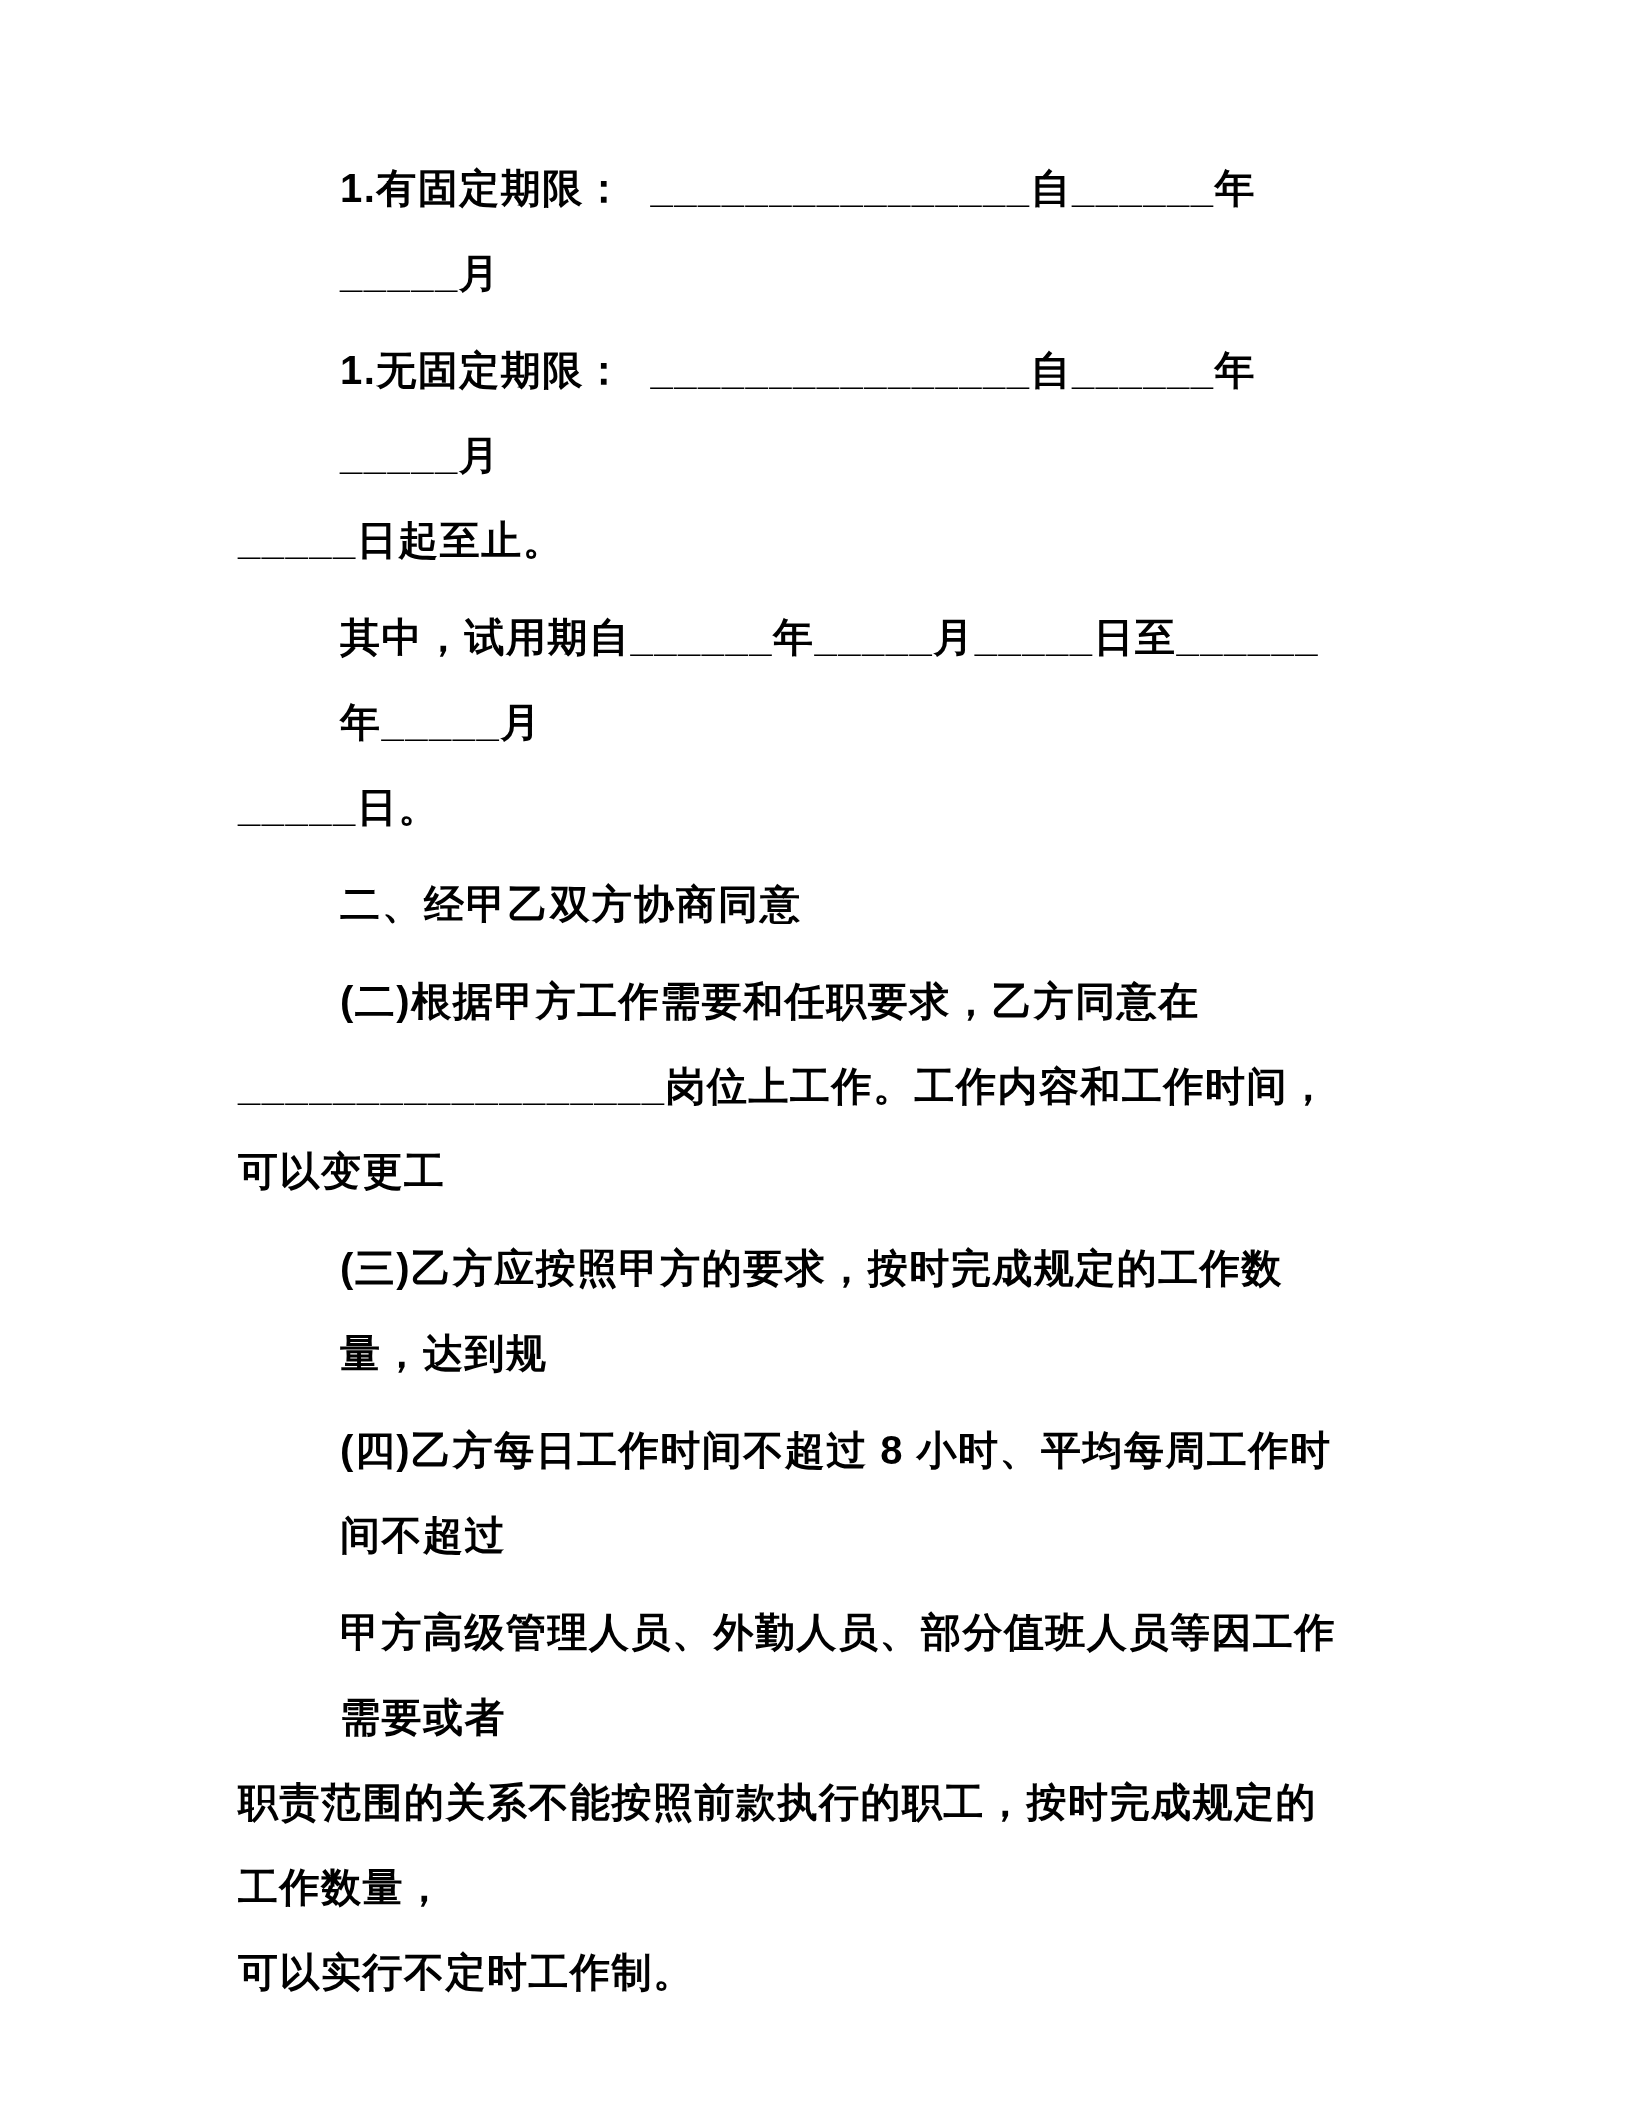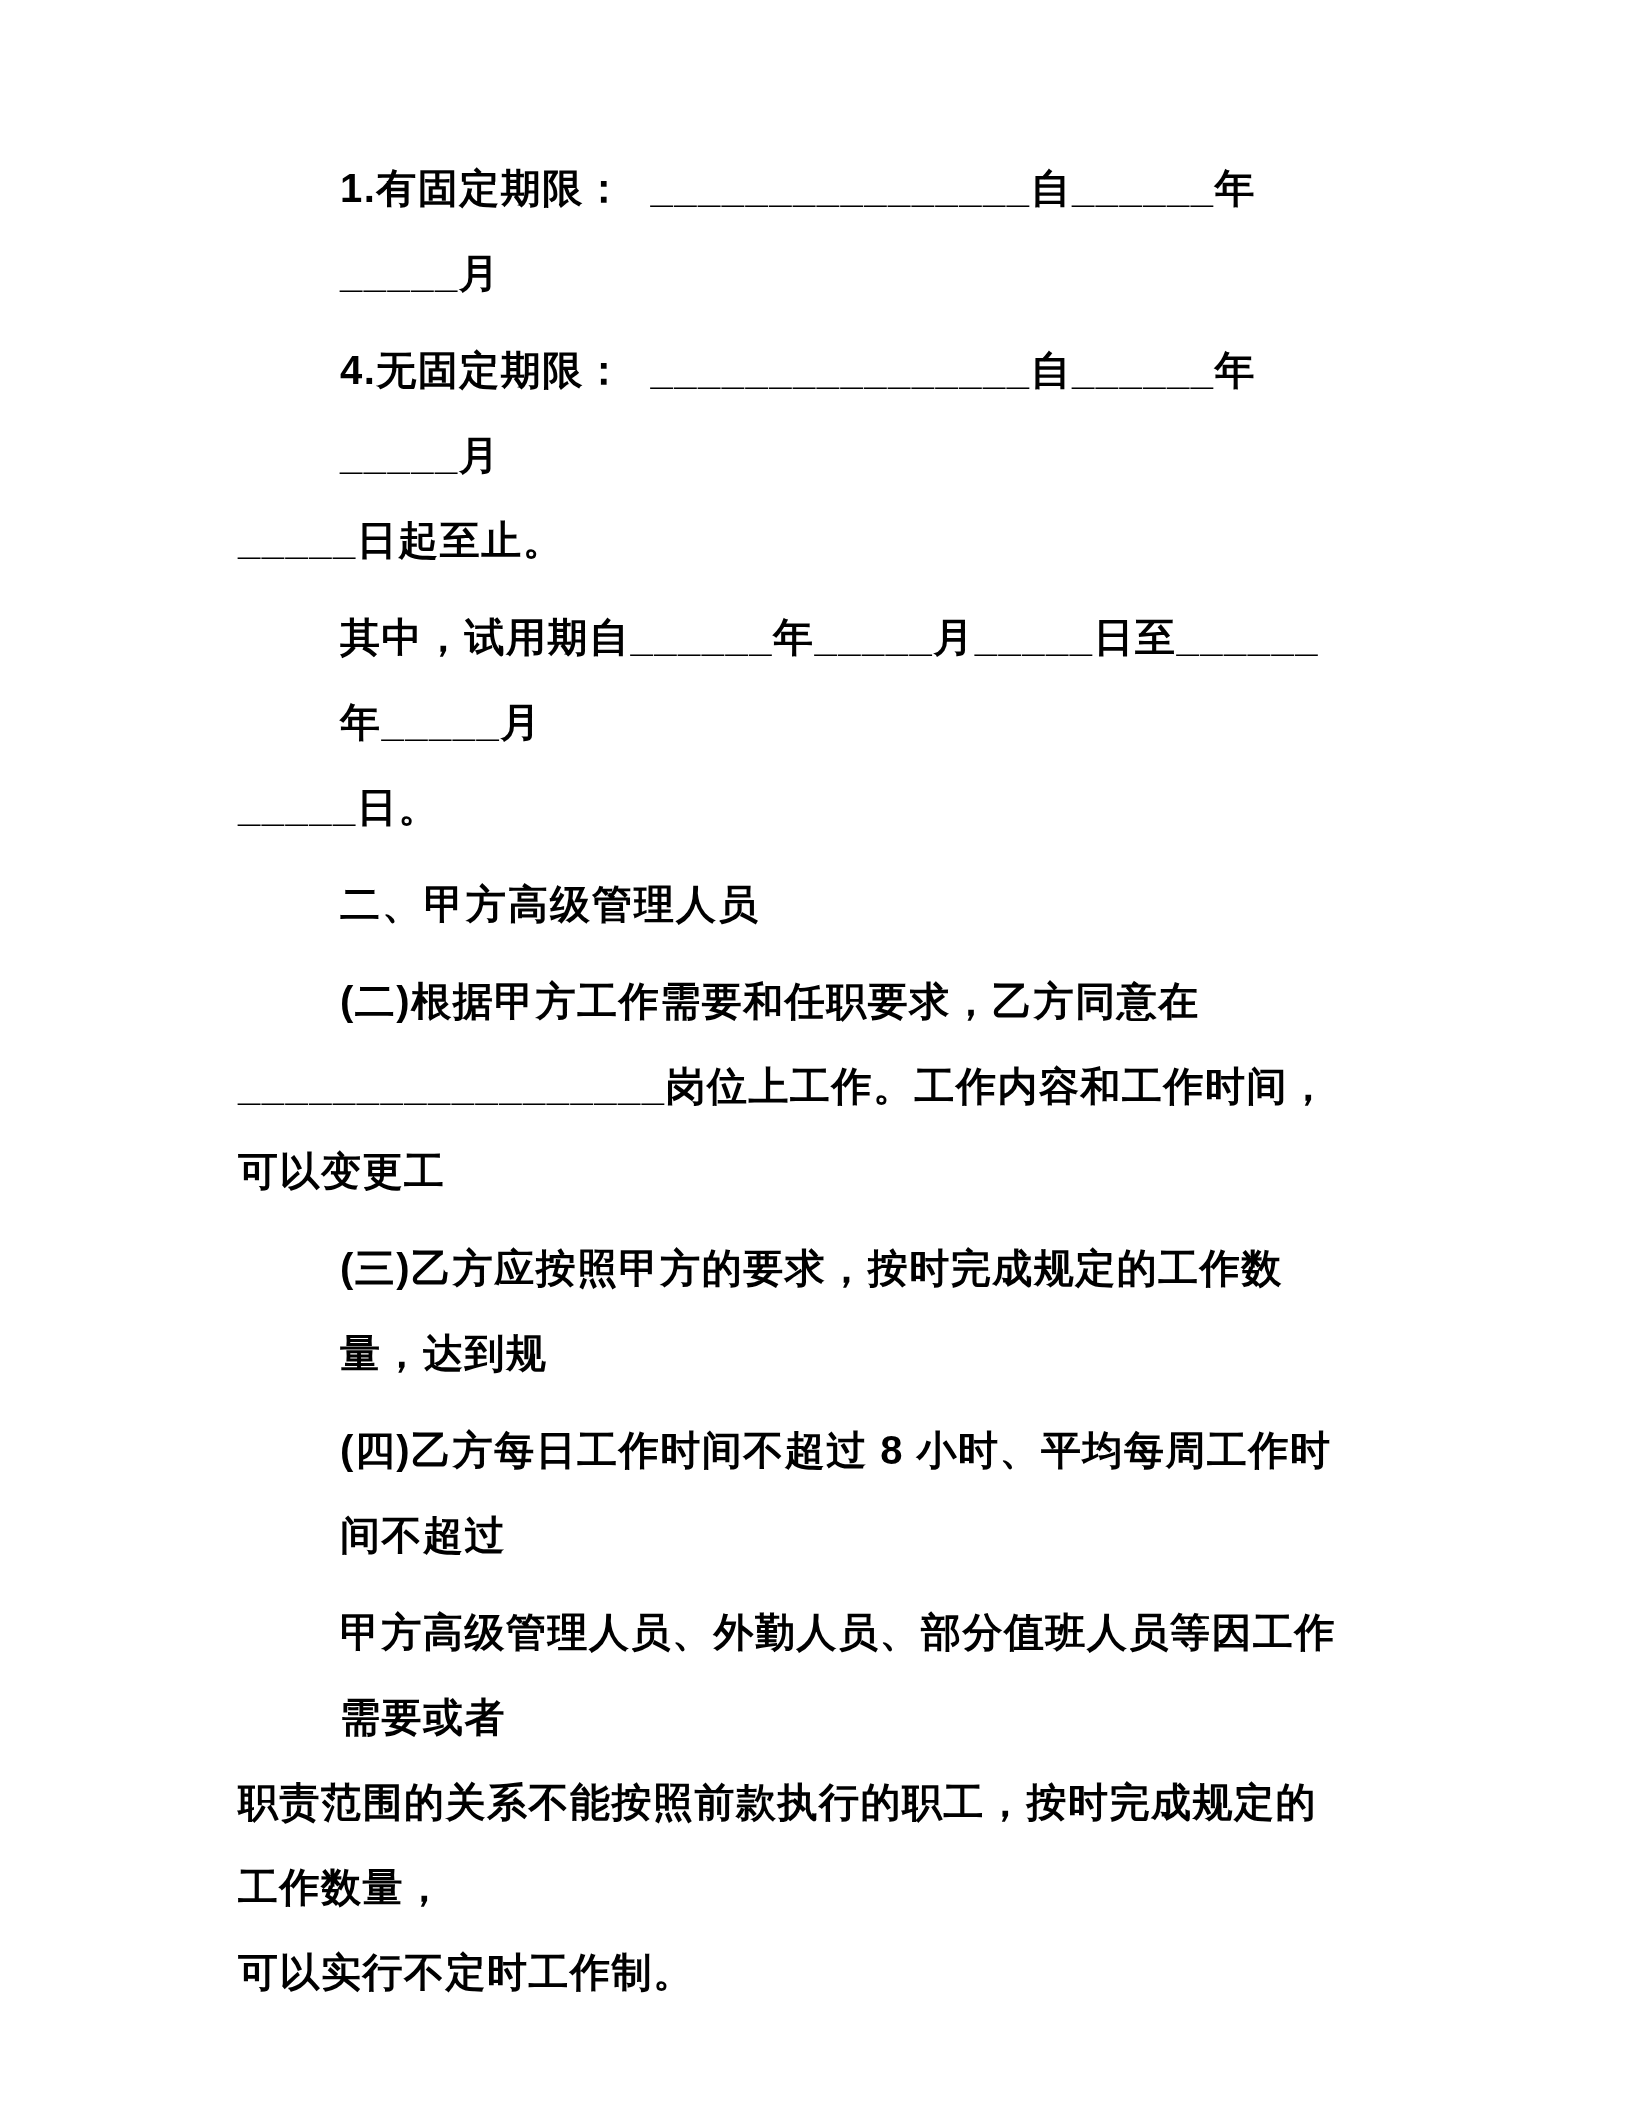--- a/index.html
+++ b/index.html
@@ -39,31 +39,31 @@
 </head>
 <body>
 
 <div class="page">
 
   <p class="para">
     <span class="line indent">1.有固定期限：  ________________自______年_____月</span>
   </p>
 
   <p class="para">
-    <span class="line indent">4.无固定期限：  ________________自______年_____月</span>
+    <span class="line indent">1.无固定期限：  ________________自______年_____月</span>
     <span class="line">_____日起至止。</span>
   </p>
 
   <p class="para">
     <span class="line indent">其中，试用期自______年_____月_____日至______年_____月</span>
     <span class="line">_____日。</span>
   </p>
 
   <p class="para heading">
-    <span class="line indent">二、甲方高级管理人员</span>
+    <span class="line indent">二、经甲乙双方协商同意</span>
   </p>
 
   <p class="para">
     <span class="line indent">(二)根据甲方工作需要和任职要求，乙方同意在</span>
     <span class="line">__________________岗位上工作。工作内容和工作时间，可以变更工</span>
   </p>
 
   <p class="para">
     <span class="line indent">(三)乙方应按照甲方的要求，按时完成规定的工作数量，达到规</span>
   </p>

